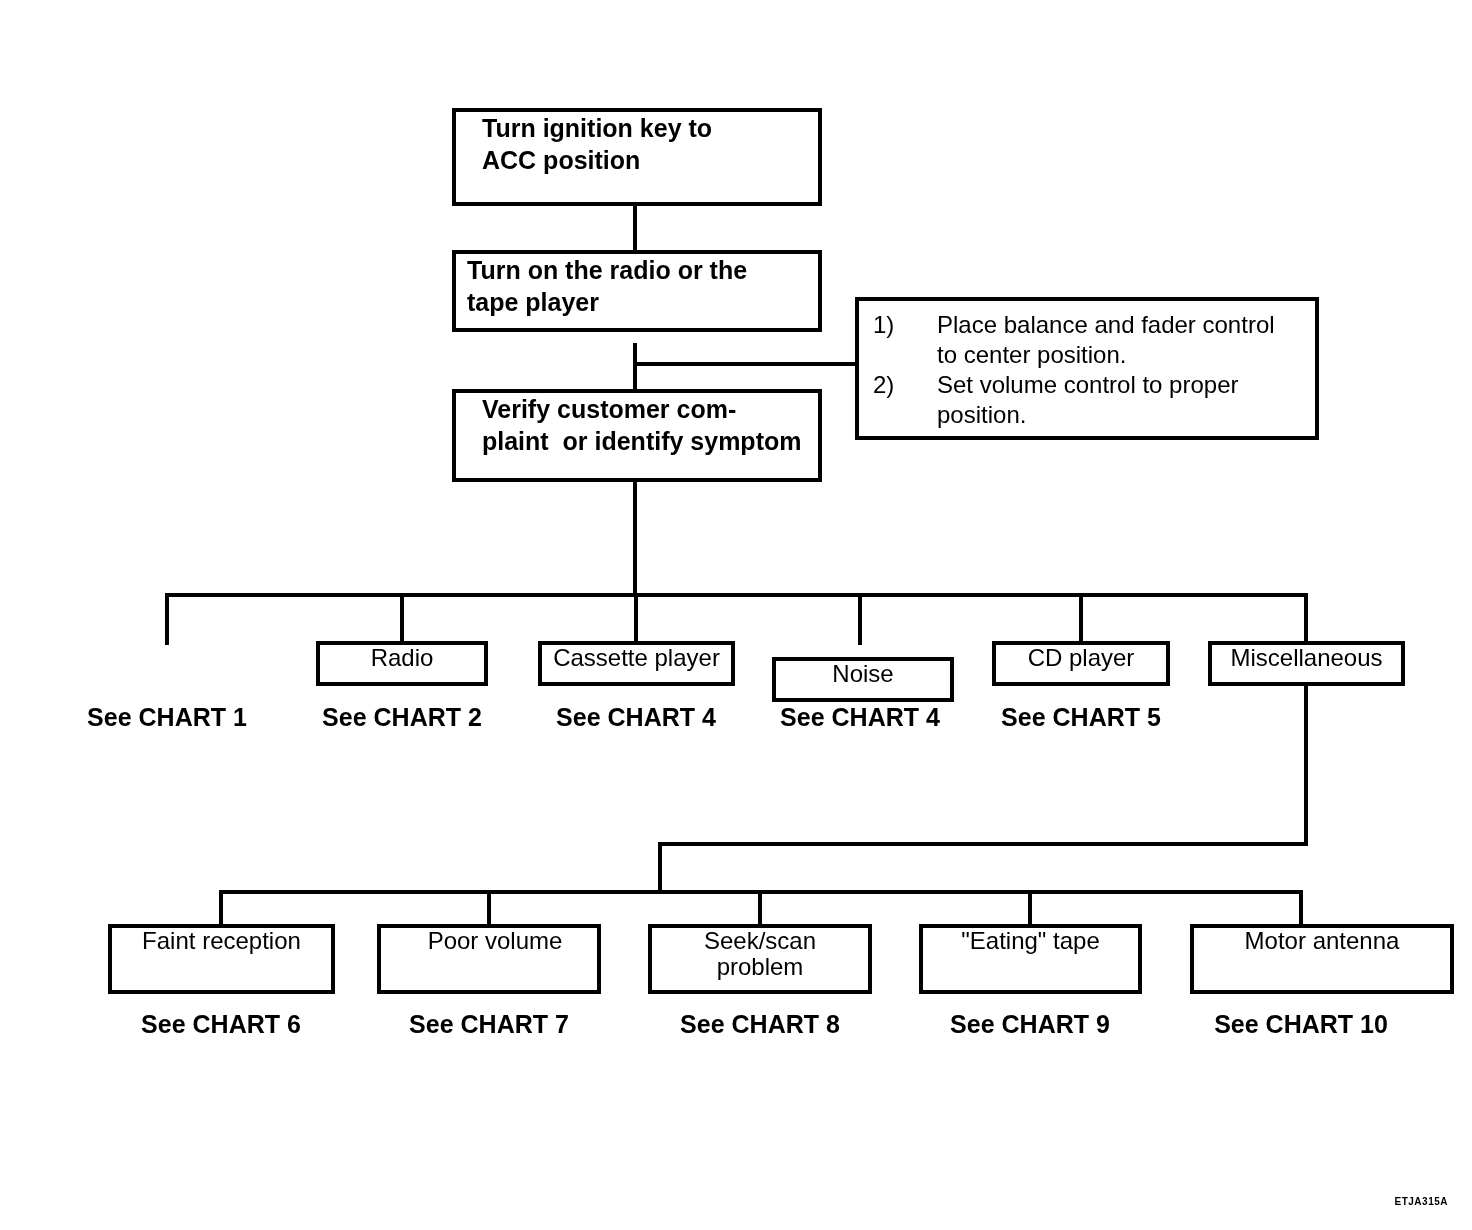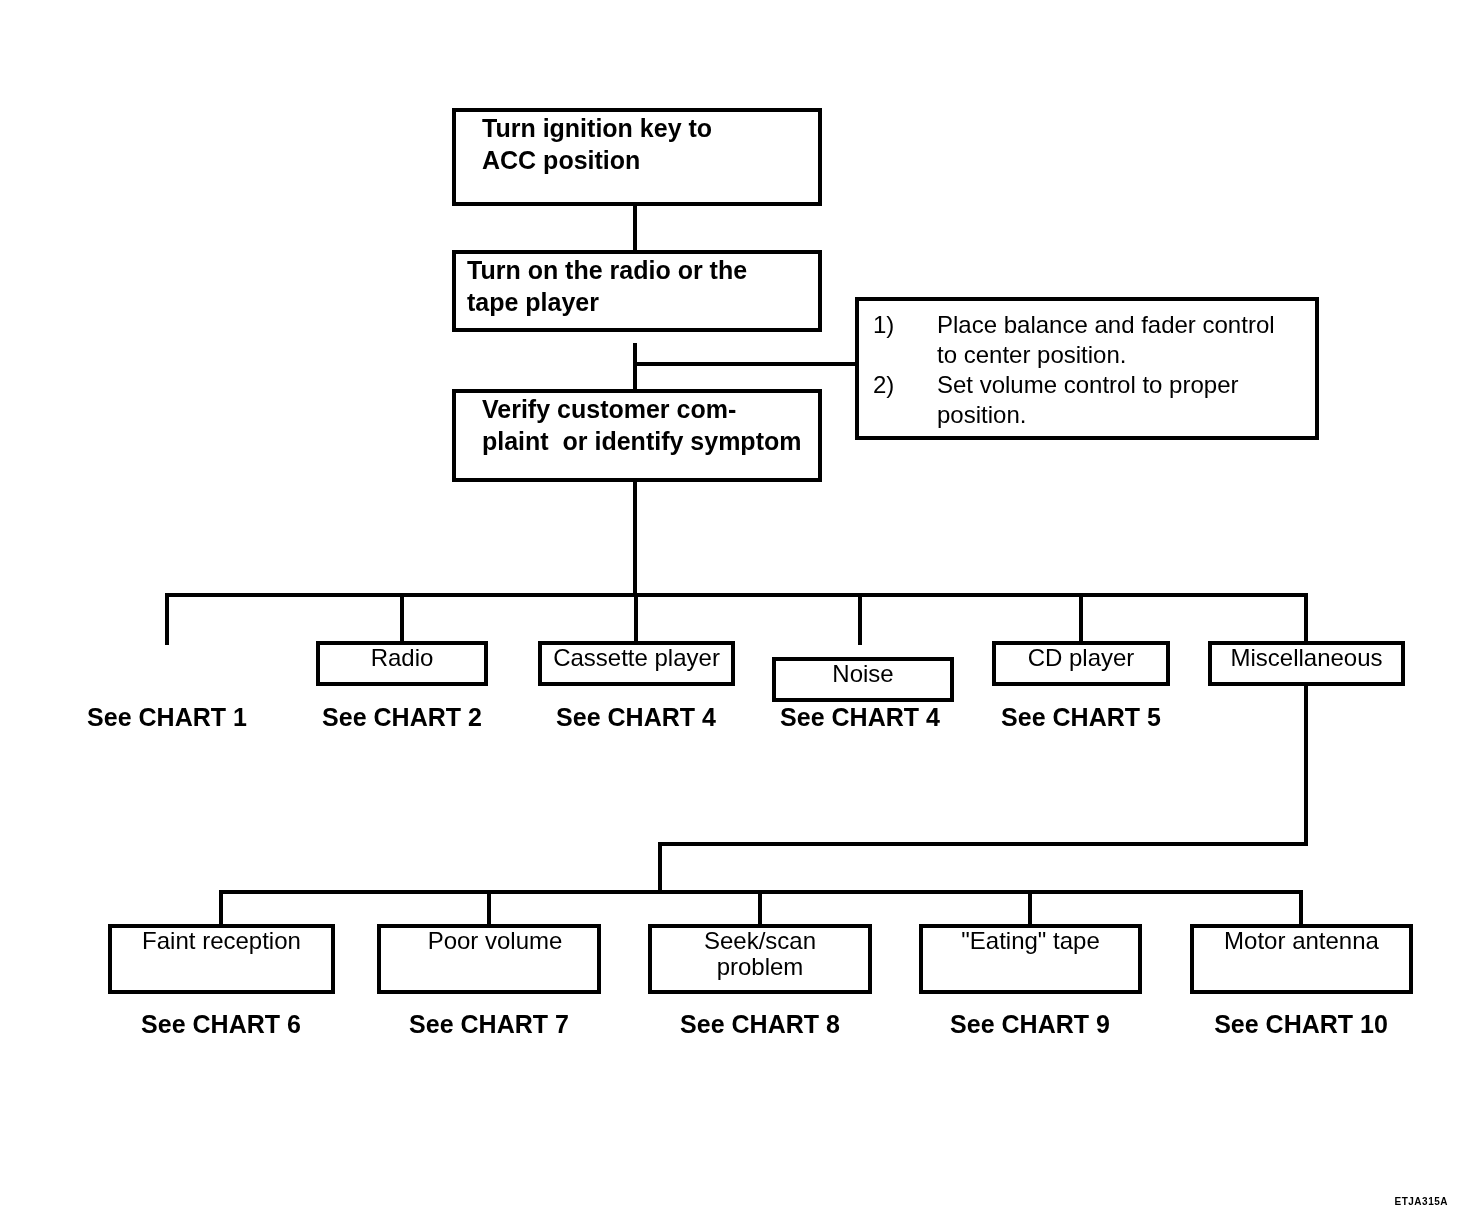--- a/index.html
+++ b/index.html
@@ -161,21 +161,21 @@
   <div class="box leaf-box" style="left:377px; top:924px; width:224px; height:70px;padding-left:12px;">
     <span>Poor volume</span>
   </div>
   <div class="box leaf-box" style="left:648px; top:924px; width:224px; height:70px; white-space:pre-line;">
     <span>Seek/scan
 problem</span>
   </div>
   <div class="box leaf-box" style="left:919px; top:924px; width:223px; height:70px;">
     <span>"Eating" tape</span>
   </div>
-  <div class="box leaf-box" style="left:1190px; top:924px; width:223px; height:70px;">
+  <div class="box leaf-box" style="left:1190px; top:924px; width:264px; height:70px;">
     <span>Motor antenna</span>
   </div>
 
   <div class="chart-ref" style="left:101px;  top:1010px; width:240px;">See CHART 6</div>
   <div class="chart-ref" style="left:369px;  top:1010px; width:240px;">See CHART 7</div>
   <div class="chart-ref" style="left:640px;  top:1010px; width:240px;">See CHART 8</div>
   <div class="chart-ref" style="left:910px;  top:1010px; width:240px;">See CHART 9</div>
   <div class="chart-ref" style="left:1181px; top:1010px; width:240px;">See CHART 10</div>
 
   <div class="doc-code">ETJA315A</div>

